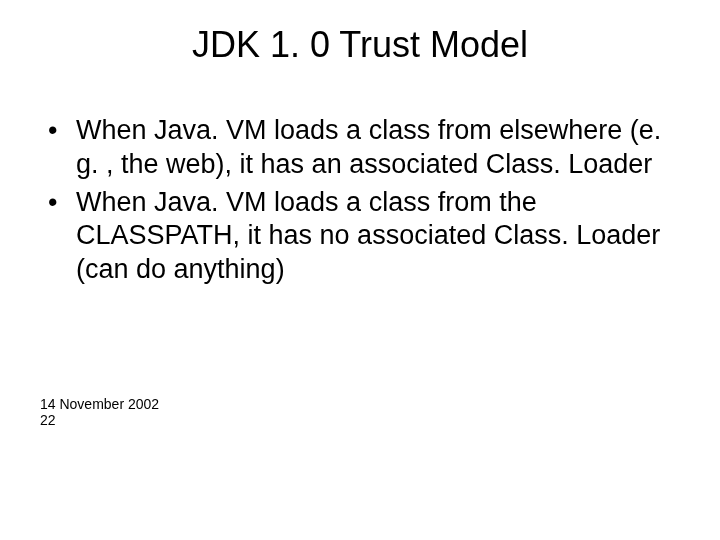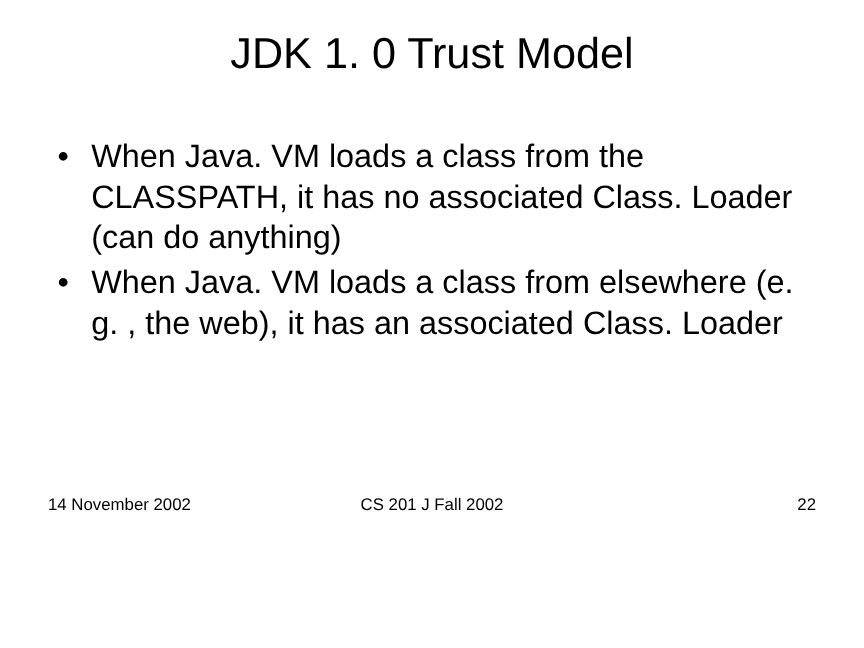--- a/index.html
+++ b/index.html
@@ -2,30 +2,29 @@
 <html><head>
 <meta charset="utf-8">
 <style>
   * { margin: 0; padding: 0; box-sizing: border-box; }
   html, body { width: 720px; height: 540px; background: #ffffff; font-family: Arial, Helvetica, sans-serif; color: #000; }
   .slide { width: 720px; height: 456px; position: relative; padding: 18px 40px 0 40px; }
   .title { font-size: 36px; text-align: center; margin-top: 6px; margin-bottom: 48px; font-weight: 400; }
   .bullets { list-style: none; padding-left: 8px; }
   .bullets li { font-size: 27px; line-height: 1.25; margin-bottom: 4px; position: relative; padding-left: 28px; }
   .bullets li::before { content: "•"; position: absolute; left: 0; top: 0; font-size: 27px; }
-  .footer { position: absolute; bottom: 28px; left: 0; width: 100%; padding: 0 40px; display: flex; justify-content: space-between; font-size: 14px; }
+  .footer { position: absolute; bottom: 28px; left: 0; width: 100%; padding: 0 40px; display: flex; justify-content: space-between; font-size: 14px; flex-direction: column; }
   .footer .center { position: absolute; left: 50%; transform: translateX(-50%); }
 </style>
 </head>
 <body>
 
 <div class="slide">
   <h1 class="title">JDK 1. 0 Trust Model</h1>
   <ul class="bullets">
+    <li>When Java. VM loads a class from elsewhere (e. g. , the web), it has an associated Class. Loader</li>
     <li>When Java. VM loads a class from the CLASSPATH, it has no associated Class. Loader (can do anything)</li>
-    <li>When Java. VM loads a class from elsewhere (e. g. , the web), it has an associated Class. Loader</li>
   </ul>
   <div class="footer">
     <span>14 November 2002</span>
-    <span class="center">CS 201 J Fall 2002</span>
     <span>22</span>
   </div>
 </div>
 
 </body></html>

